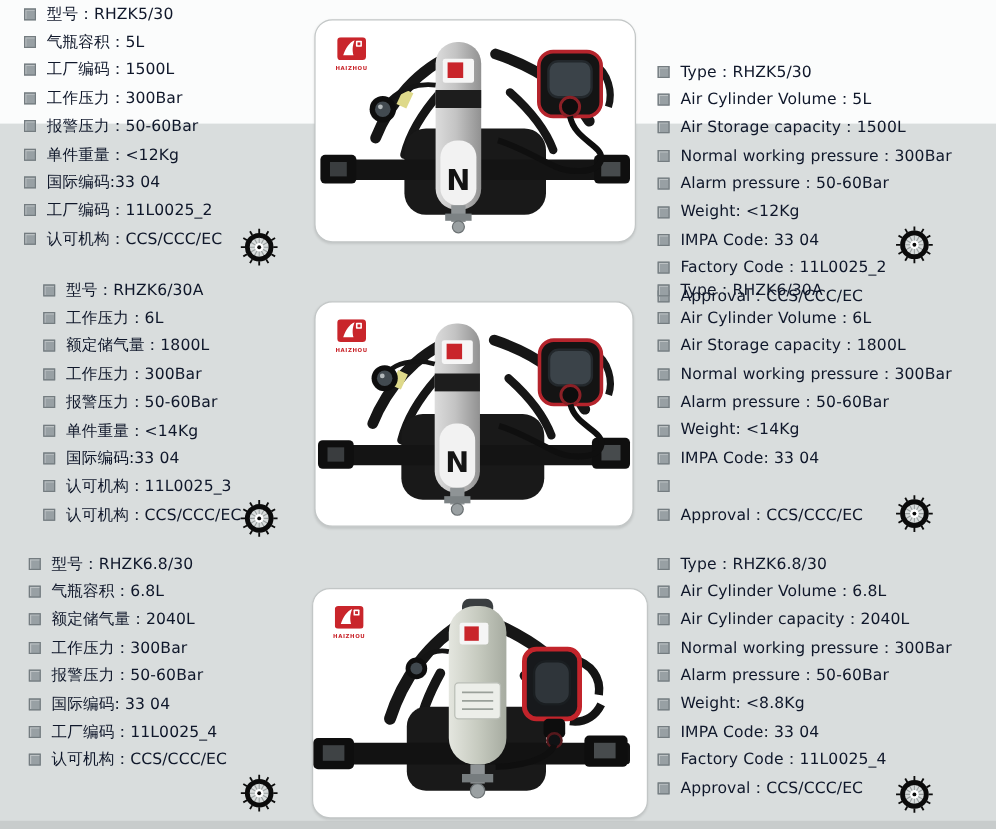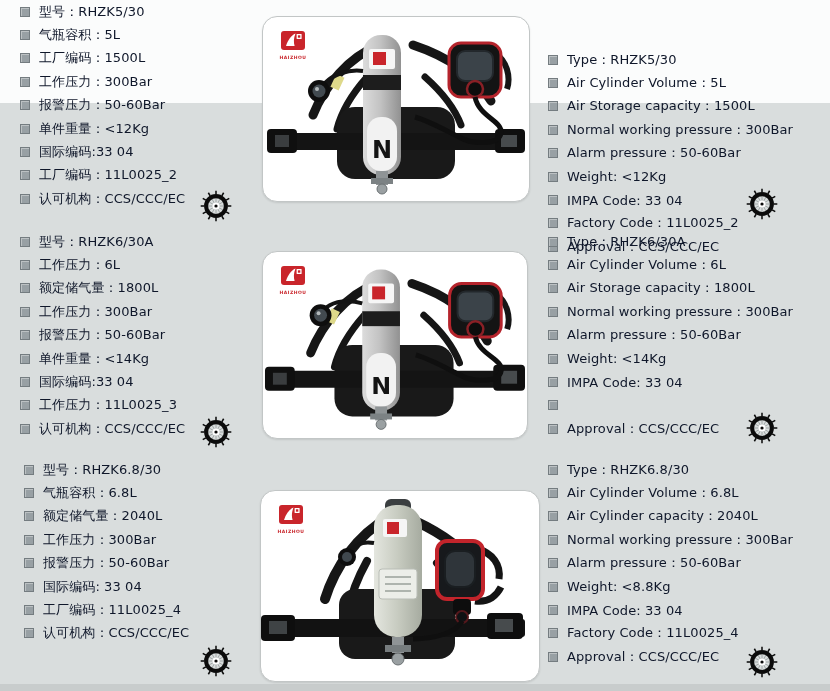--- a/index.html
+++ b/index.html
@@ -30,21 +30,21 @@
   .spec-line{
     height:23.4px;display:flex;align-items:center;gap:9px;
     font-size:13px;color:#0f172a;white-space:nowrap;letter-spacing:.1px;text-align:center;
   }
   .bullet{
     flex:0 0 auto;width:10px;height:10px;
     background:#98a0a4;border:1px solid #747c80;box-sizing:border-box;
     box-shadow:inset 1px 1px 0 rgba(255,255,255,.35);
   }
   .cn-r1{left:20px;top:0px;}   .en-r1{left:548px;top:0px;margin-top:48px;}
-  .cn-r2{left:20px;top:230px;} .en-r2{left:548px;top:230px;}
+  .cn-r2{left:36px;top:230px;} .en-r2{left:548px;top:230px;}
   .cn-r3{left:24px;top:458px;} .en-r3{left:548px;top:458px;}
   
   .card{
     position:absolute;background:#ffffff;
     border:1px solid #c2c6c6;border-radius:15px;
     box-shadow:0 1px 2px rgba(0,0,0,.10);
     margin:0;
   }
   .card1{left:262px;top:16px;width:266px;height:184px;}
   .card2{left:262px;top:251px;width:264px;height:186px;}
@@ -252,21 +252,21 @@
         <li class="spec-line">
           <span class="bullet"></span>
           <span>单件重量：&lt;14Kg</span>
         </li>
         <li class="spec-line">
           <span class="bullet"></span>
           <span>国际编码:33 04</span>
         </li>
         <li class="spec-line">
           <span class="bullet"></span>
-          <span>工作压力：11L0025_3</span>
+          <span>认可机构：11L0025_3</span>
         </li>
         <li class="spec-line">
           <span class="bullet"></span>
           <span>认可机构：CCS/CCC/EC</span>
         </li>
       </ul>
 
     <figure class="card card2">
       <div class="brand-logo">
         <svg width="24" height="19" viewBox="0 0 24 19">

